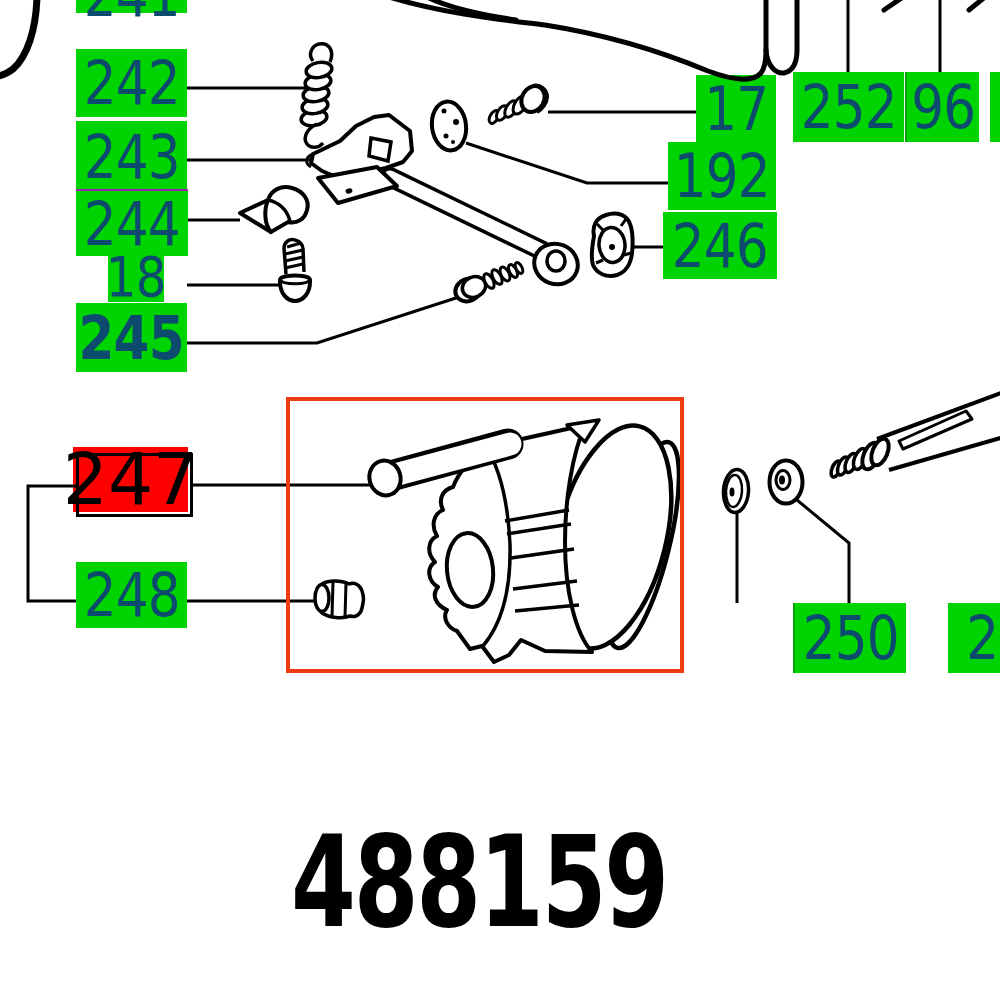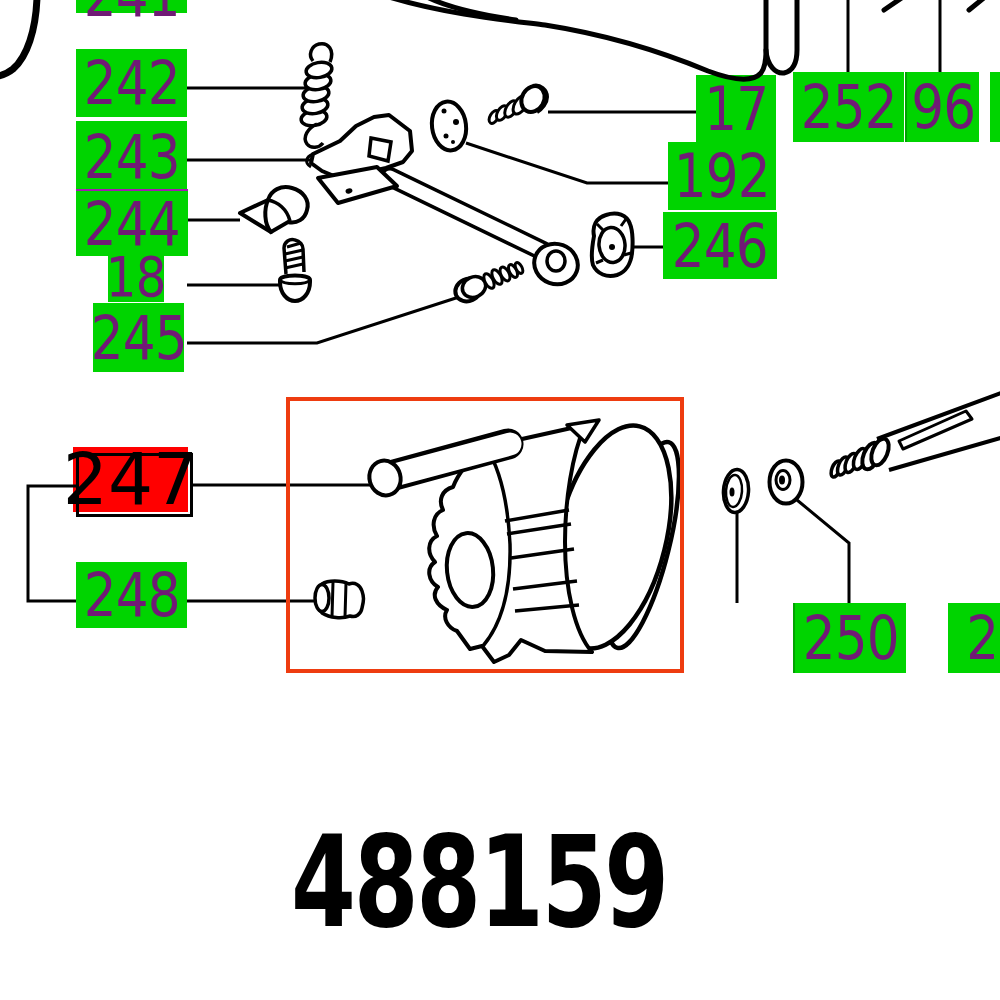--- a/index.html
+++ b/index.html
@@ -3,36 +3,36 @@
 <meta charset="utf-8">
 <style>
   html,body{margin:0;padding:0;}
   body{
     width:1000px;height:1000px;overflow:hidden;position:relative;
     background:#ffffff;font-family:"DejaVu Sans","Liberation Sans",sans-serif;
   }
   #stage{position:absolute;left:0;top:0;width:1000px;height:1000px;}
   
   .lbl{
-    position:absolute;background:#00d400;color:#701a75;
+    position:absolute;background:#00d400;color:#0c4a6e;
     display:flex;align-items:center;justify-content:center;
     box-sizing:border-box;
   }
   .lbl .t{
     font-size:60px;line-height:1;white-space:nowrap;
     transform:scaleX(.86);letter-spacing:-1px;
   }
   .l241{left:76px;top:-55px;width:111px;height:68px;align-items:flex-end;}
   .l241 .t{margin-bottom:-12px;}
   .l242{left:76px;top:49px;width:111px;height:68px;}
   .l243{left:76px;top:121px;width:111px;height:72px;}
   .l244{left:76px;top:189px;width:112px;height:67px;border-top:2px solid #a21caf;}
   .l18 {left:108px;top:252px;width:56px;height:50px;}
   .l18 .t{font-size:56px;}
-  .l245{left:93px;top:303px;width:91px;height:69px;}
+  .l245{left:76px;top:303px;width:111px;height:69px;font-weight:bold;}
   .l248{left:76px;top:562px;width:111px;height:66px;}
   .l17 {left:696px;top:75px;width:80px;height:67px;}
   .l192{left:668px;top:142px;width:108px;height:68px;}
   .l246{left:663px;top:212px;width:114px;height:67px;}
   .l252{left:793px;top:72px;width:111px;height:70px;}
   .l96 {left:905px;top:72px;width:74px;height:70px;border-left:2px solid #00a300;}
   .ltr {left:990px;top:72px;width:30px;height:70px;}
   .l249{left:685px;top:603px;width:107px;height:70px;}
   .l250{left:793px;top:603px;width:113px;height:70px;border-left:2px solid #00a300;}
   .l25x{left:948px;top:603px;width:82px;height:70px;justify-content:flex-start;padding-left:13px;}

